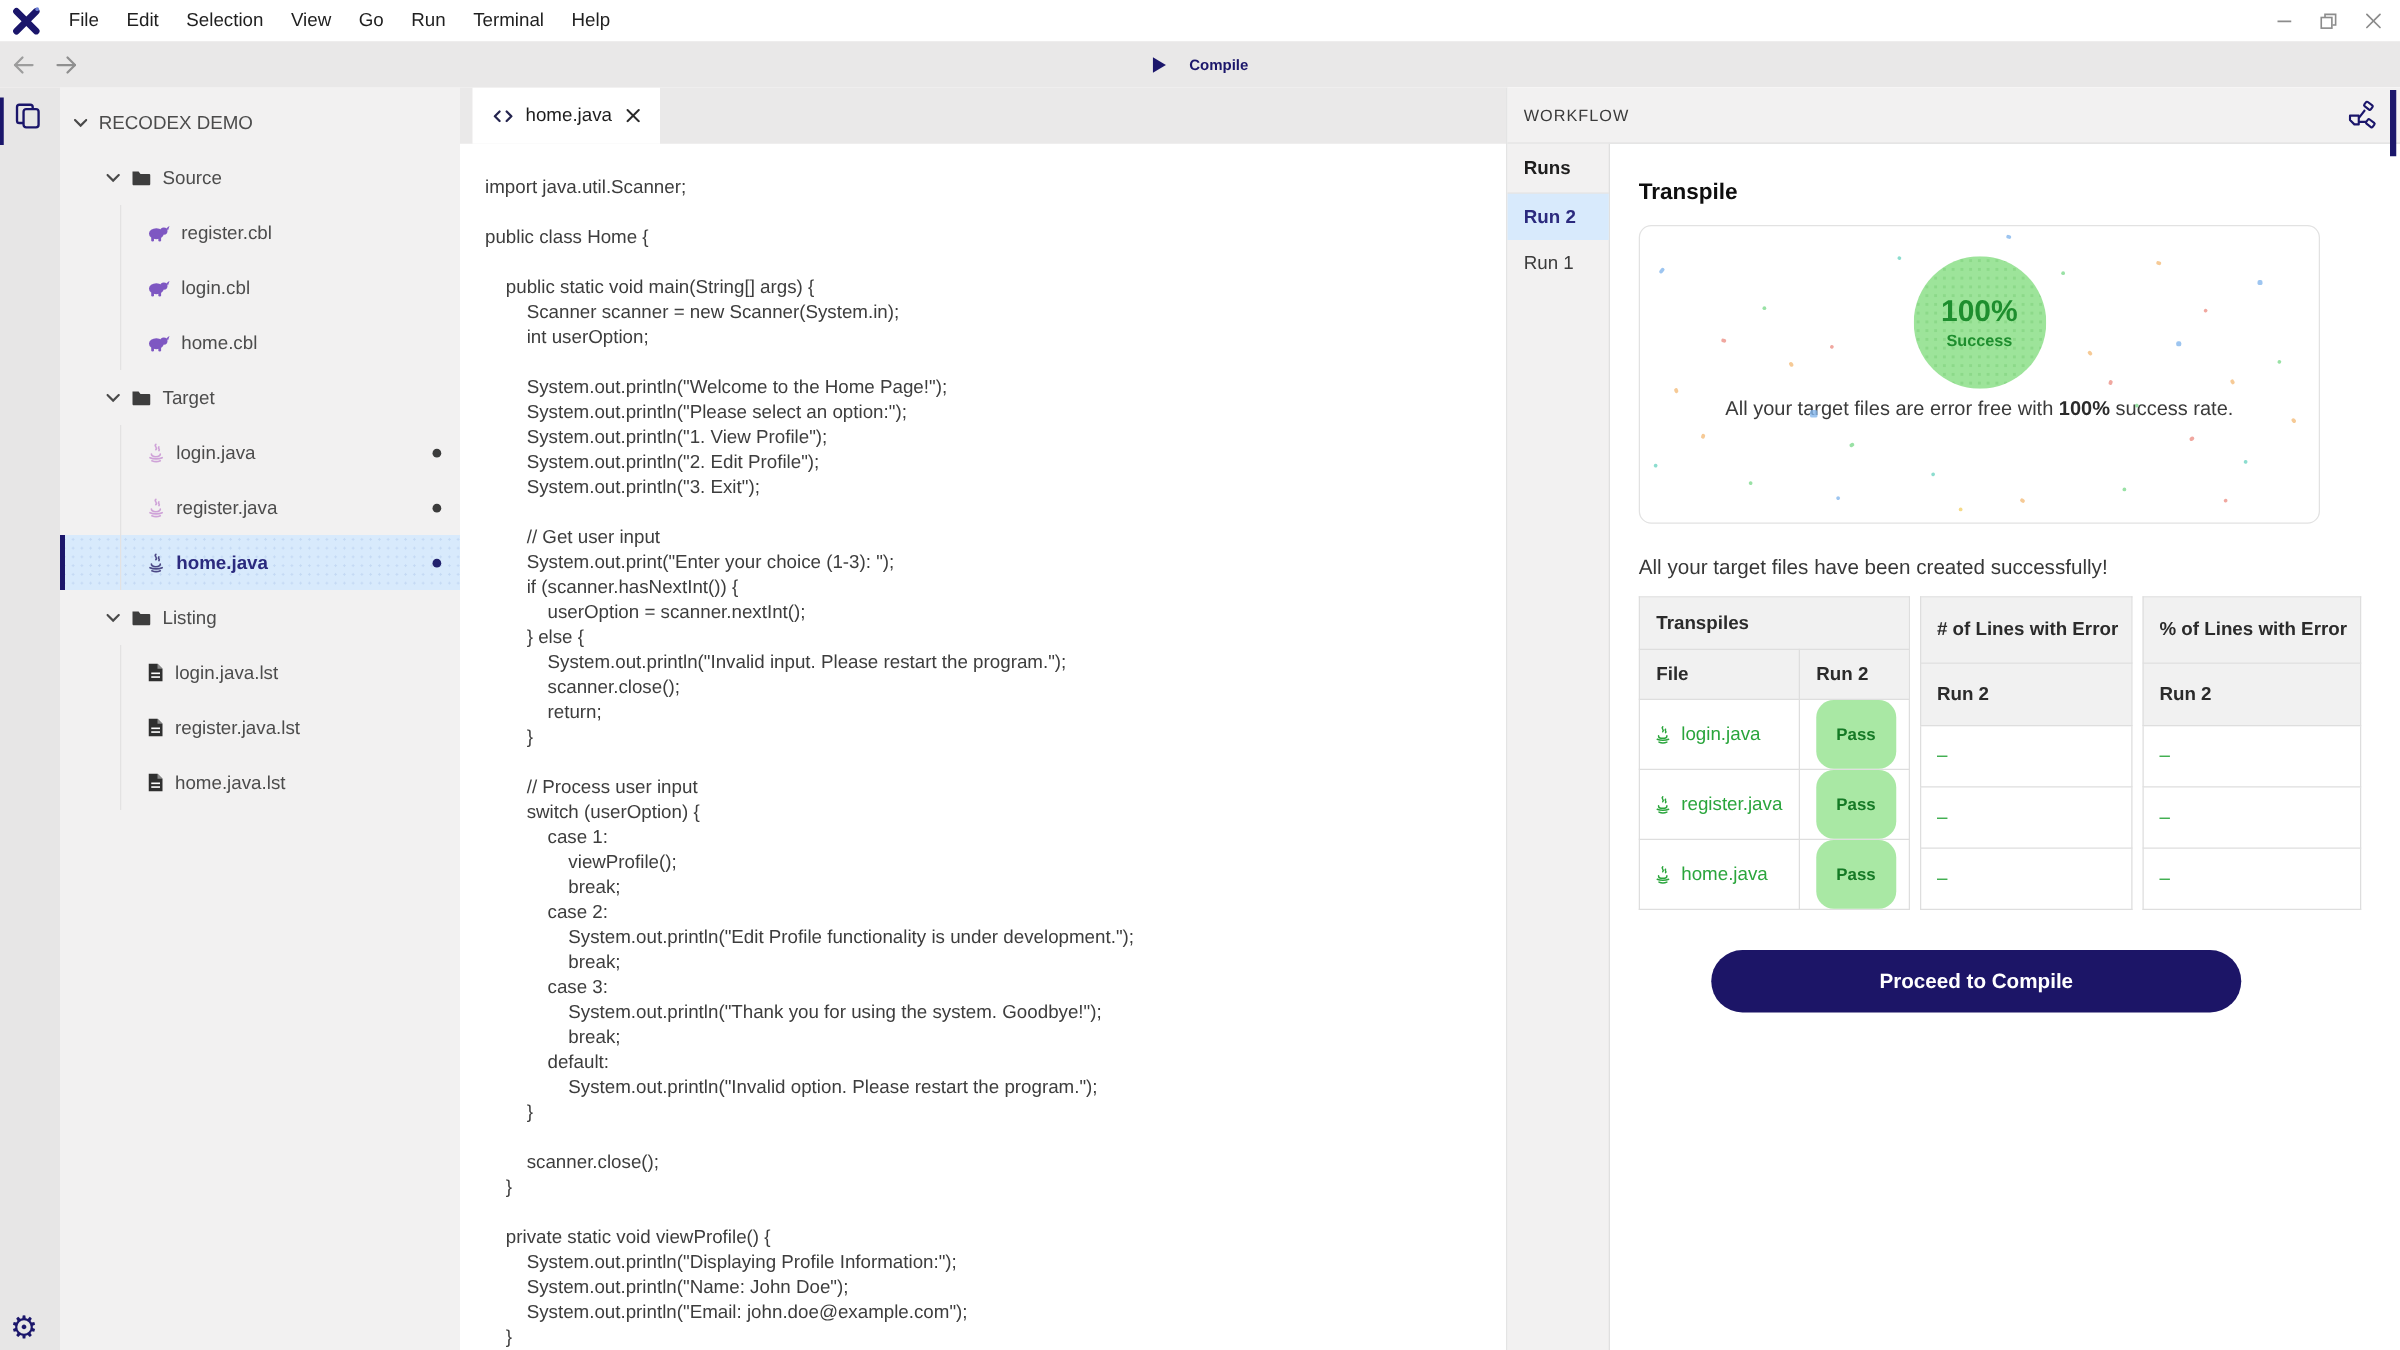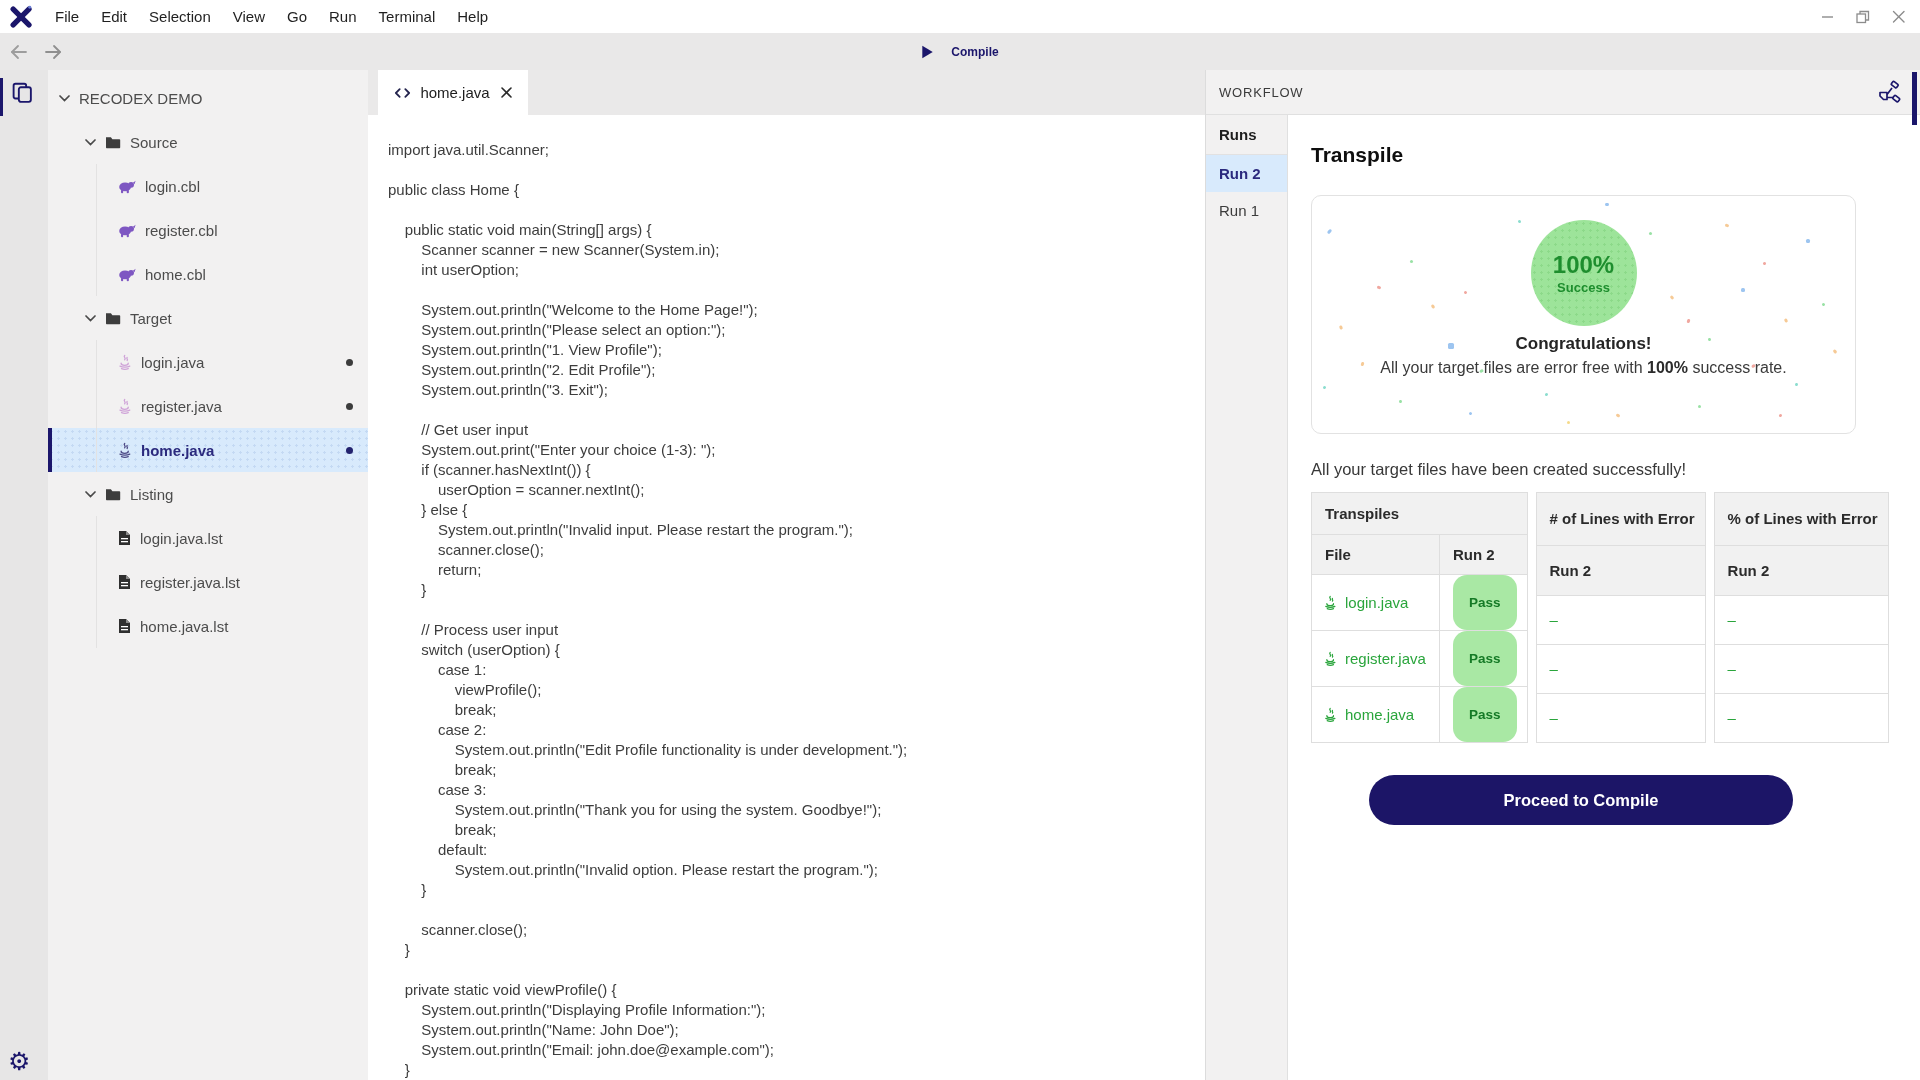--- a/index.html
+++ b/index.html
@@ -68,21 +68,21 @@
   .wf-flow-icon { margin-left:auto; display:flex; cursor:pointer; }
   .wf-thumb { position:absolute; right:3px; top:2px; width:5px; height:53px; background:#1b166b; }
   .wf-body { flex:1; display:flex; min-height:0; }
   .runs { width:82px; flex:0 0 auto; background:#f2f1f1; border-right:1px solid #e0e0e0; }
   .runs-title { height:40px; display:flex; align-items:center; padding-left:13px; font-weight:700;
     font-size:15px; color:#1e1e1e; border-bottom:1px solid #e2e1e1; }
   .run-item { height:37px; display:flex; align-items:center; padding-left:13px; font-size:15px;
     color:#3c3c3c; cursor:pointer; }
   .run-item.selected { background:#d8eafc; color:#2b2a7e; font-weight:600; }
   .wf-content { flex:1; padding:28px 0 0 23px; min-width:0; }
-  .wf-title { font-size:21px; font-weight:700; color:#0e0e0e; margin-bottom:28px; }
+  .wf-title { font-size:18px; font-weight:700; color:#0e0e0e; margin-bottom:16px; }
 
   .card { width:545px; height:239px; border:1px solid #e2e2e2; border-radius:10px; position:relative;
     overflow:hidden; text-align:center; background:#fff; }
   .speck { position:absolute; border-radius:1.5px; opacity:.8; }
   .circle { width:106px; height:106px; border-radius:50%; margin:24px auto 8px; position:relative;
     background-color:#9de49a; background-image:radial-gradient(#8cd989 1.1px, transparent 1.2px);
     background-size:7px 7px; display:flex; flex-direction:column; align-items:center; justify-content:center; }
   .pct { font-size:24px; font-weight:800; color:#1e8e2e; }
   .succ { font-size:13px; font-weight:700; color:#1e8e2e; margin-top:1px; }
   .congrats { font-size:17px; font-weight:700; color:#252525; }
@@ -267,29 +267,29 @@
             </svg>
           </span>
         <span>Source</span>
       </div>
       <div class="trow lvl2">
         <span class="ticon" style="color:#7e57c2">
             <svg width="19" height="16" viewBox="0 0 20 16">
               <use href="#i-cobol"></use>
             </svg>
           </span>
-        <span>login.cbl</span>
+        <span>register.cbl</span>
       </div>
       <div class="trow lvl2">
         <span class="ticon" style="color:#7e57c2">
             <svg width="19" height="16" viewBox="0 0 20 16">
               <use href="#i-cobol"></use>
             </svg>
           </span>
-        <span>register.cbl</span>
+        <span>login.cbl</span>
       </div>
       <div class="trow lvl2">
         <span class="ticon" style="color:#7e57c2">
             <svg width="19" height="16" viewBox="0 0 20 16">
               <use href="#i-cobol"></use>
             </svg>
           </span>
         <span>home.cbl</span>
       </div>
       <div class="trow lvl1">
@@ -486,21 +486,20 @@
               <span class="speck" style="left: 96%; top: 65%; width: 4px; height: 3px; transform: rotate(45deg); background: rgb(244, 189, 124);"></span>
               <span class="speck" style="left: 71%; top: 88%; width: 3px; height: 3px; transform: rotate(0deg); background: rgb(127, 217, 143);"></span>
               <span class="speck" style="left: 86%; top: 92%; width: 3px; height: 3px; transform: rotate(65deg); background: rgb(236, 145, 135);"></span>
               <span class="speck" style="left: 2%; top: 80%; width: 3px; height: 3px; transform: rotate(35deg); background: rgb(111, 212, 195);"></span>
               <span class="speck" style="left: 47%; top: 95%; width: 3px; height: 3px; transform: rotate(0deg); background: rgb(242, 209, 107);"></span>
             </div>
           <div class="circle">
             <div class="pct">100%</div>
             <div class="succ">Success</div>
           </div>
-          <div class="congrats">Congratulations!</div>
           <div class="congrats-sub"><span>All your target files are error free with </span><b>100%</b><span> success rate.</span></div>
         </div>
 
         <div class="created-msg">All your target files have been created successfully!</div>
 
         <div class="tablewrap">
           <table class="ta">
             <colgroup>
                 <col class="c1">
                 <col class="c2">

